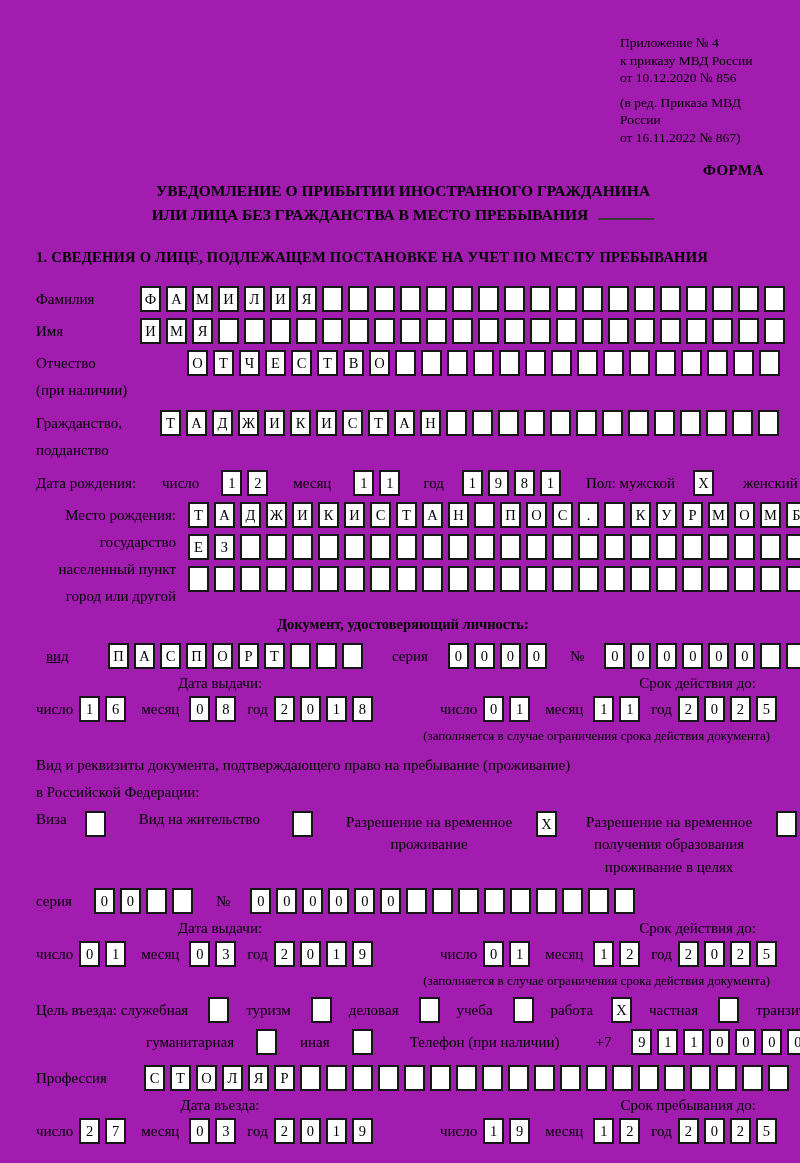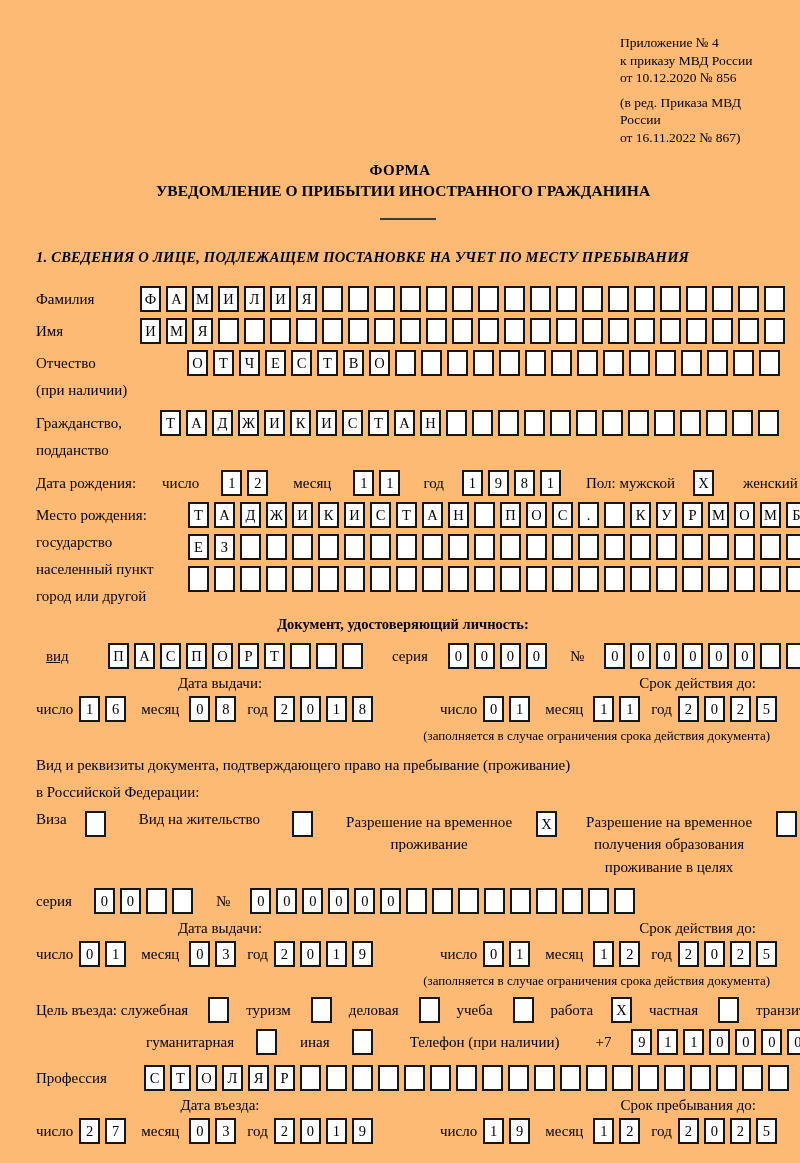--- a/index.html
+++ b/index.html
@@ -1,35 +1,35 @@
 <!DOCTYPE html>
 <html><head>
 <meta charset="utf-8">
 <style>
   html,body{margin:0;padding:0;background:#fff;}
   .page{
     width:800px;height:1163px;box-sizing:border-box;
     padding:34px 30px 16px 36px;
     font-family:"Liberation Serif","DejaVu Serif",serif;
-    color:#000;background:#fdba74;overflow:hidden;position:relative;
+    color:#000;background:#a21caf;overflow:hidden;position:relative;
   }
   .appendix{margin-left:584px;font-size:13.5px;line-height:1.3;}
   .appendix .gap{margin-top:7px;}
-  .forma{text-align:center;font-weight:bold;font-size:15px;margin-top:16px;padding-right:6px;letter-spacing:0.5px;}
+  .forma{text-align:right;font-weight:bold;font-size:15px;margin-top:16px;padding-right:6px;letter-spacing:0.5px;}
   .title{text-align:center;font-weight:bold;font-size:15.5px;line-height:1.55;}
   .blank{display:inline-block;width:56px;border-bottom:2px solid #3a3a3a;height:13px;margin-left:10px;}
-  .sec-heading{font-weight:bold;font-size:14.6px;margin-top:22px;margin-bottom:20px;letter-spacing:0.2px;font-style:italic;}
+  .sec-heading{font-weight:bold;font-size:14.6px;margin-top:22px;margin-bottom:20px;letter-spacing:0.2px;}
   .row{display:flex;align-items:center;margin-bottom:6px;gap:12px;}
   .row.top{align-items:flex-start;}
   .lbl{font-size:15px;white-space:nowrap;flex:none;}
   .lblcol{flex:none;font-size:15px;line-height:27px;}
   .cells{display:flex;flex:none;}
   .cell{flex:none;width:17px;height:22px;border:2px solid #161616;margin-right:5px;
         text-align:center;font-size:14.5px;line-height:22px;background:#fff;}
-  .w50{width:50px;text-decoration:underline;} .w92{width:92px;} .w96{width:96px;} .w112{width:112px;} .w139{width:139px;} .w140{width:140px;}
+  .w50{width:50px;text-decoration:underline;} .w92{width:92px;} .w96{width:96px;} .w112{width:112px;} .w139{width:139px;} .w140{width:140px;text-align:right;}
   .ml6{margin-left:6px;} .ml8{margin-left:8px;} .ml10{margin-left:10px;}
   .ml12{margin-left:12px;} .ml14{margin-left:14px;} .ml16{margin-left:16px;}
   .ml20{margin-left:20px;} .ml24{margin-left:24px;}
   .mb0{margin-bottom:0;}
   .center-bold{text-align:center;font-weight:bold;font-size:14.5px;margin:4px 0 10px 0;}
   .dates-head{display:flex;font-size:15px;margin-bottom:4px;margin-top:6px;}
   .dh-left{width:368px;text-align:center;flex:none;}
   .dh-right{width:352px;text-align:right;flex:none;}
   .dgroup{display:flex;align-items:center;flex:none;}
   .dg-left{width:368px;}
@@ -51,21 +51,21 @@
     <div>от 10.12.2020 № 856</div>
     <div class="gap">(в ред. Приказа МВД России</div>
     <div>от 16.11.2022 № 867)</div>
   </div>
 
   <div class="forma">ФОРМА</div>
 
   <div class="title">
     <div>УВЕДОМЛЕНИЕ О ПРИБЫТИИ ИНОСТРАННОГО ГРАЖДАНИНА</div>
     <div>
-      <span class="blank"></span>
+      <span>ИЛИ ЛИЦА БЕЗ ГРАЖДАНСТВА В МЕСТО ПРЕБЫВАНИЯ</span><span class="blank"></span>
     </div>
   </div>
 
   <div class="sec-heading">1. СВЕДЕНИЯ О ЛИЦЕ, ПОДЛЕЖАЩЕМ ПОСТАНОВКЕ НА УЧЕТ ПО МЕСТУ ПРЕБЫВАНИЯ</div>
 
   <div class="row">
     <span class="lbl w92">Фамилия</span>
     <div class="cells">
         <span class="cell filled">Ф</span>
         <span class="cell filled">А</span>

